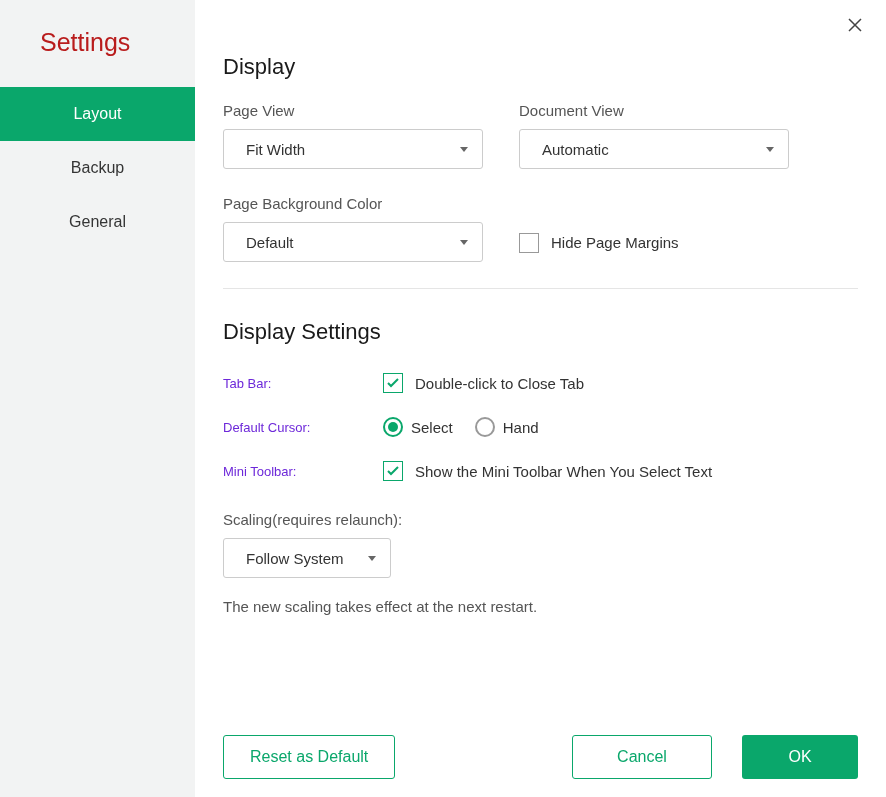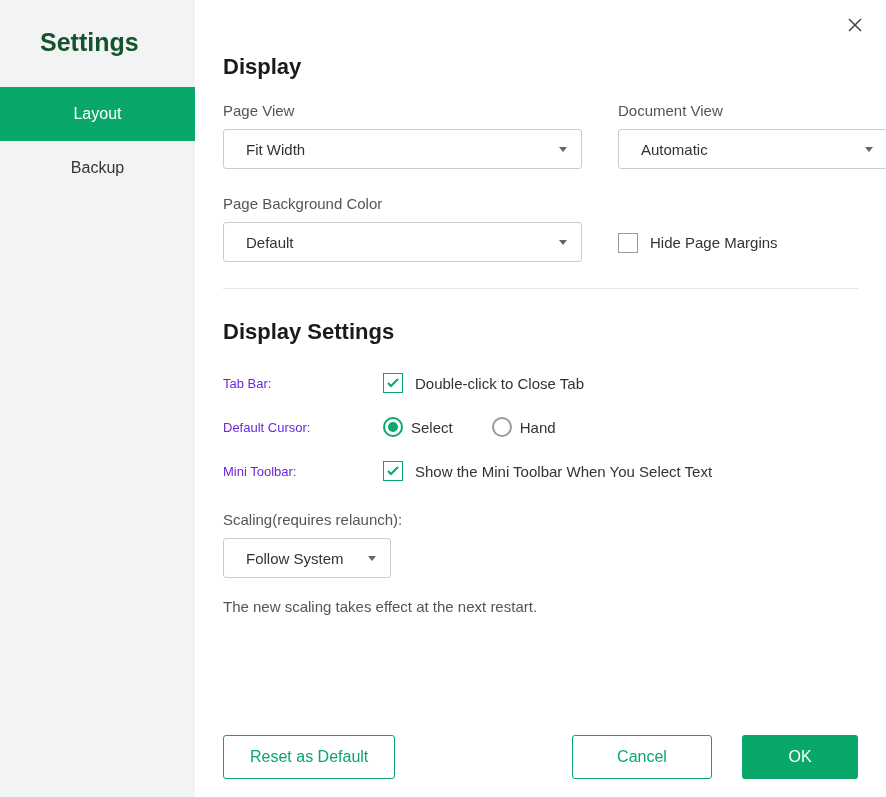--- a/index.html
+++ b/index.html
@@ -1,59 +1,60 @@
 <!DOCTYPE html>
 <html><head>
 <meta charset="utf-8">
 <style>
 *{box-sizing:border-box;margin:0;padding:0;font-family:-apple-system,BlinkMacSystemFont,"Segoe UI",Arial,sans-serif}
 body{background:#fff;width:886px;height:797px;overflow:hidden;position:relative}
 .sidebar{position:absolute;left:0;top:0;width:195px;height:100%;background:#f2f3f3}
-.sidebar-title{color:#14532d;font-size:25px;font-weight:700;padding:28px 0 30px 40px}
+.sidebar-title{color:#b91c1c;font-size:25px;font-weight:400;padding:28px 0 30px 40px}
 .sidebar-item{height:54px;display:flex;align-items:center;justify-content:center;color:#353535;font-size:16px;cursor:pointer}
 .sidebar-item.active{background:#0aa76b;color:#fff}
 .main{position:absolute;left:195px;top:0;right:0;bottom:0;padding:0 28px}
 .close{position:absolute;top:18px;right:24px;cursor:pointer;color:#444}
-.section-title{font-size:22px;font-weight:700;color:#1a1a1a;margin-top:54px;margin-bottom:22px}
+.section-title{font-size:22px;font-weight:400;color:#1a1a1a;margin-top:54px;margin-bottom:22px}
 .section-title.first{margin-top:54px}
 .row{display:flex;gap:36px;margin-bottom:26px}
 .field{display:flex;flex-direction:column}
 .field-label{font-size:15px;color:#555;margin-bottom:10px}
-.select{width:359px;height:40px;border:1px solid #ccc;border-radius:3px;background:#fff;display:flex;align-items:center;justify-content:space-between;padding:0 14px 0 22px;font-size:15px;color:#333;cursor:pointer}
+.select{width:260px;height:40px;border:1px solid #ccc;border-radius:3px;background:#fff;display:flex;align-items:center;justify-content:space-between;padding:0 14px 0 22px;font-size:15px;color:#333;cursor:pointer}
 .select.sm{width:168px}
 .caret{width:0;height:0;border-left:4px solid transparent;border-right:4px solid transparent;border-top:5px solid #666}
 .checkbox-row{display:flex;align-items:center;gap:12px;margin-top:28px}
 .cb{width:20px;height:20px;border:1px solid #999;background:#fff;cursor:pointer;display:flex;align-items:center;justify-content:center}
 .cb.checked{border-color:#0aa76b}
 .cb.checked svg{display:block}
 .cb svg{display:none}
 .divider{border:none;border-top:1px solid #e5e5e5;margin:24px 0 0 0}
 .section-title.second{margin-top:30px;margin-bottom:28px}
 .setting-row{display:flex;align-items:center;margin-bottom:24px}
 .setting-label{width:160px;font-size:13px;color:#6d28d9}
-.radio-group{display:flex;gap:39px;align-items:center}
+.radio-group{display:flex;gap:22px;align-items:center}
 .radio{width:20px;height:20px;border:2px solid #999;border-radius:50%;cursor:pointer;display:flex;align-items:center;justify-content:center}
 .radio.selected{border-color:#0aa76b}
 .radio.selected::after{content:"";width:10px;height:10px;background:#0aa76b;border-radius:50%}
 .radio-opt{display:flex;align-items:center;gap:8px;font-size:15px;color:#333}
 .note{font-size:15px;color:#555;margin-top:20px}
 .footer{position:absolute;bottom:18px;left:28px;right:28px;display:flex;justify-content:space-between;align-items:center}
 .footer-right{display:flex;gap:30px}
 .btn{height:44px;padding:0 26px;border-radius:3px;font-size:16px;cursor:pointer;display:flex;align-items:center;justify-content:center}
 .btn-reset{border:1px solid #0aa76b;color:#0aa76b;background:#fff}
 .btn-cancel{border:1px solid #0aa76b;color:#0aa76b;background:#fff;width:140px}
 .btn-ok{border:none;background:#0aa76b;color:#fff;width:116px}
 </style>
 </head>
 <body>
 
 <div class="sidebar">
   <div class="sidebar-title">Settings</div>
   <div class="sidebar-item active">Layout</div>
   <div class="sidebar-item">Backup</div>
+  <div class="sidebar-item">General</div>
 </div>
 
 <div class="main">
   <div class="close">
     <svg width="14" height="14" viewBox="0 0 14 14">
         <path d="M1 1L13 13M13 1L1 13" stroke="#444" stroke-width="1.5" fill="none"></path>
       </svg>
   </div>
 
   <div class="section-title first">Display</div>

